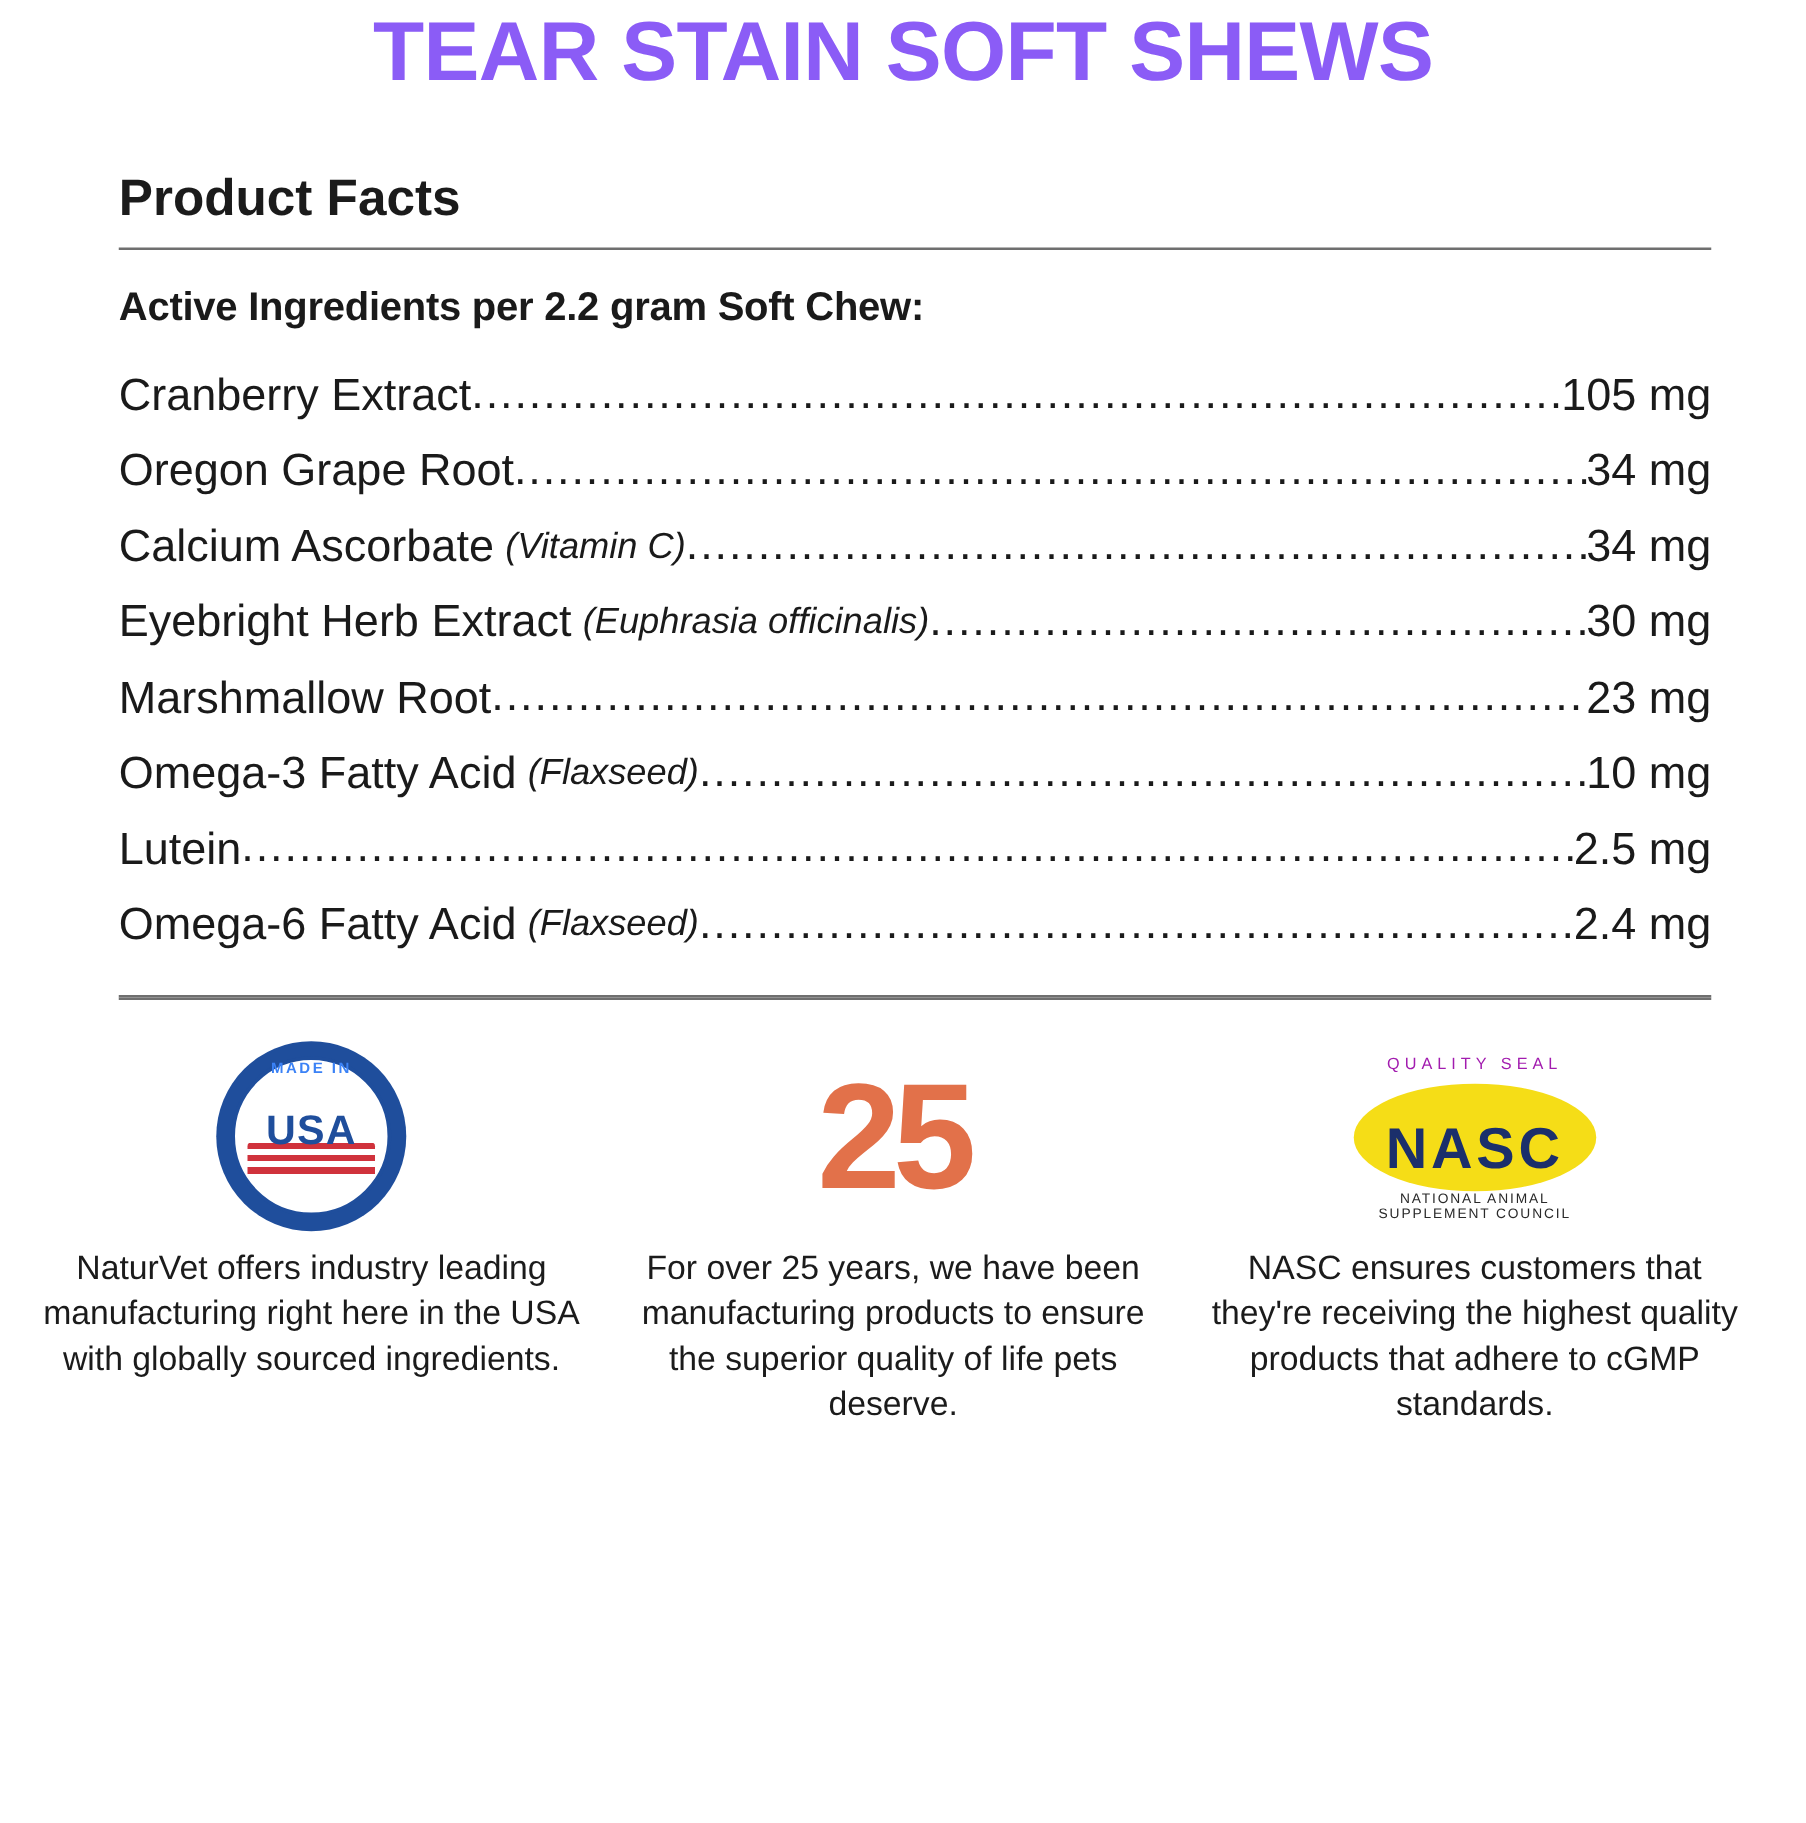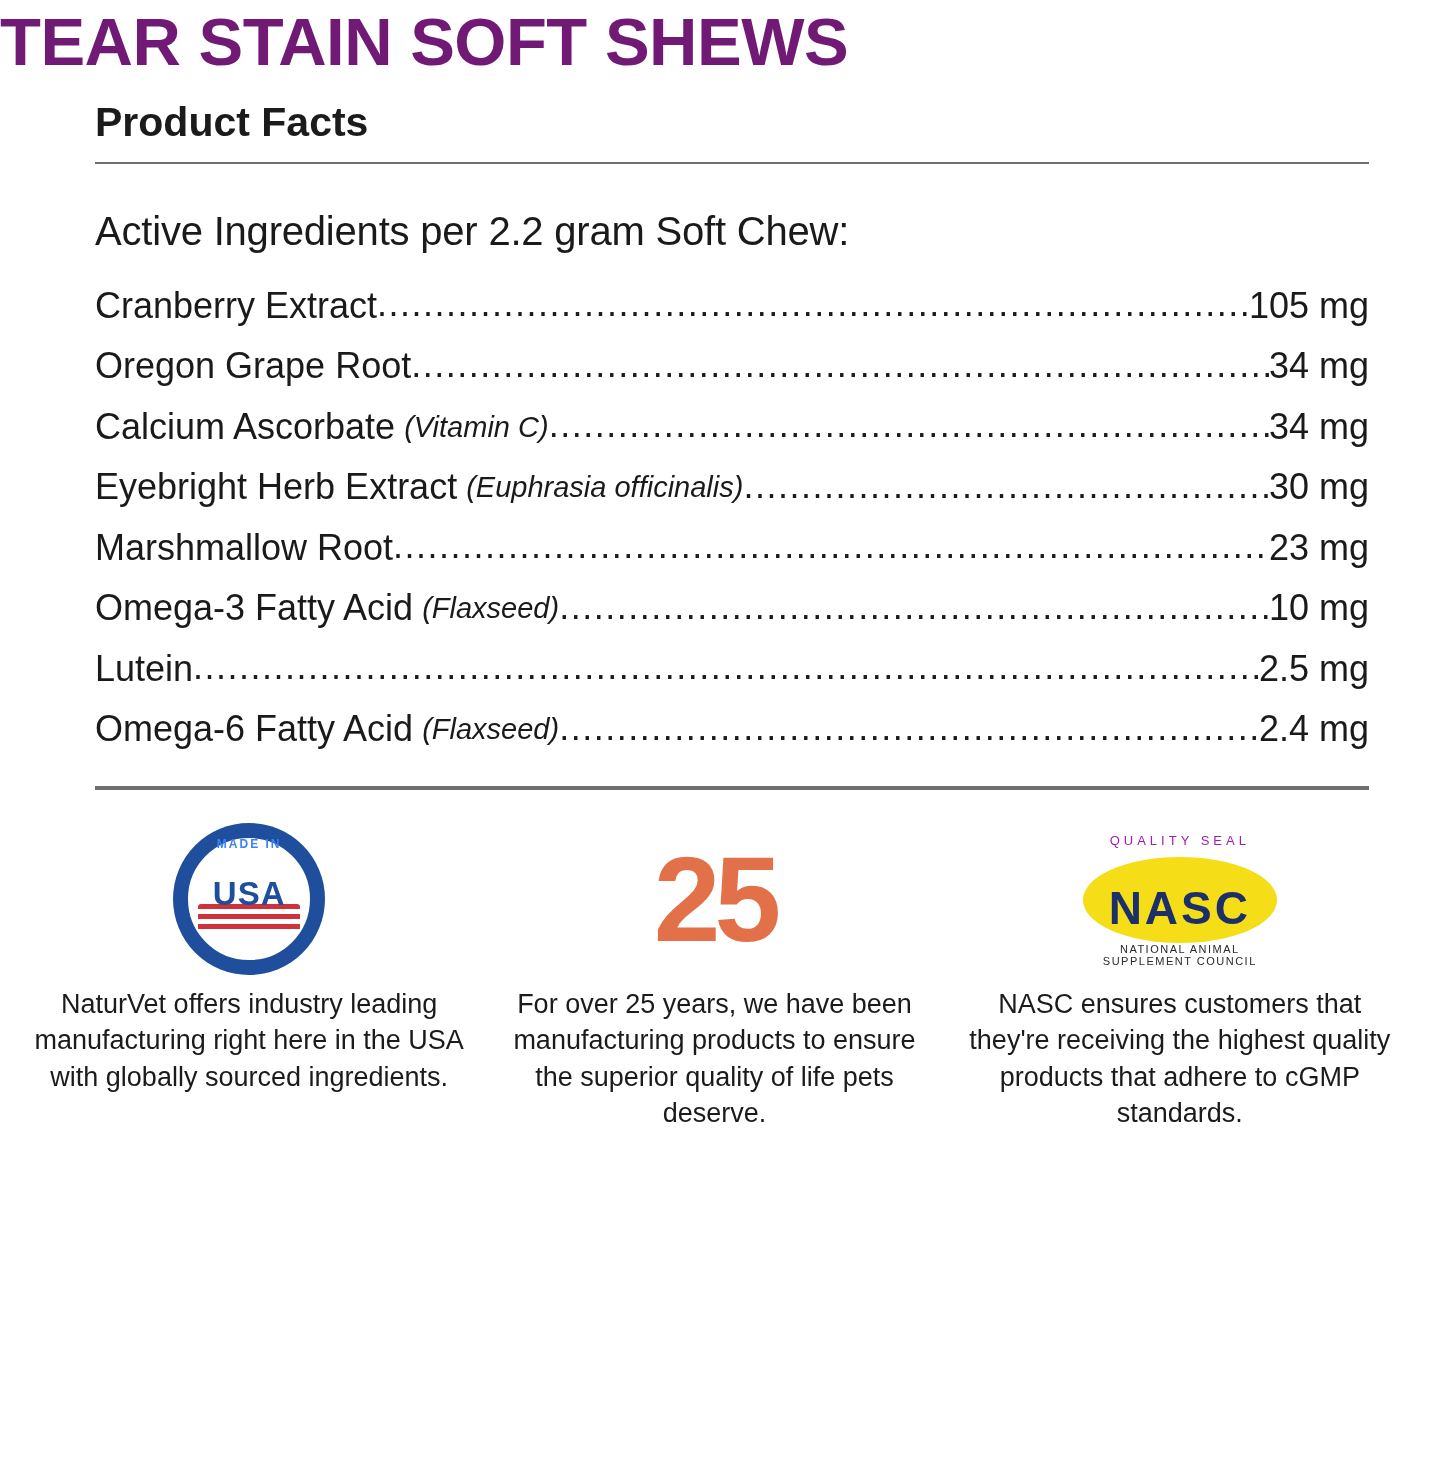--- a/index.html
+++ b/index.html
@@ -17,56 +17,56 @@
   }
   .page {
     width: 1445px;
     height: 1458px;
     position: relative;
     box-sizing: border-box;
   }
 
   
   .title {
-    color: #701a75;
+    color: #8b5cf6;
     font-size: 67px;
     font-weight: bold;
     letter-spacing: -0.5px;
-    text-align: left;
+    text-align: center;
     line-height: 1.0;
     padding-top: 8px;
     white-space: nowrap;
   }
 
   
   .body-wrap {
     padding: 0 76px 0 95px;
     box-sizing: border-box;
   }
 
   .section-title {
     font-size: 41px;
     font-weight: bold;
     color: #1b1b1b;
-    margin-top: 24px;
+    margin-top: 60px;
     margin-bottom: 16px;
     letter-spacing: 0px;
   }
 
   .rule {
     border: 0;
     border-top: 2px solid #6f6f6f;
     margin: 0;
     width: 100%;
   }
 
   .active-heading {
-    font-size: 40px;
-    font-weight: normal;
-    margin-top: 45px;
+    font-size: 32px;
+    font-weight: bold;
+    margin-top: 27px;
     margin-bottom: 22px;
     letter-spacing: -0.2px;
   }
 
   
   .ing-list {
     margin: 0;
     padding: 0;
     list-style: none;
   }

